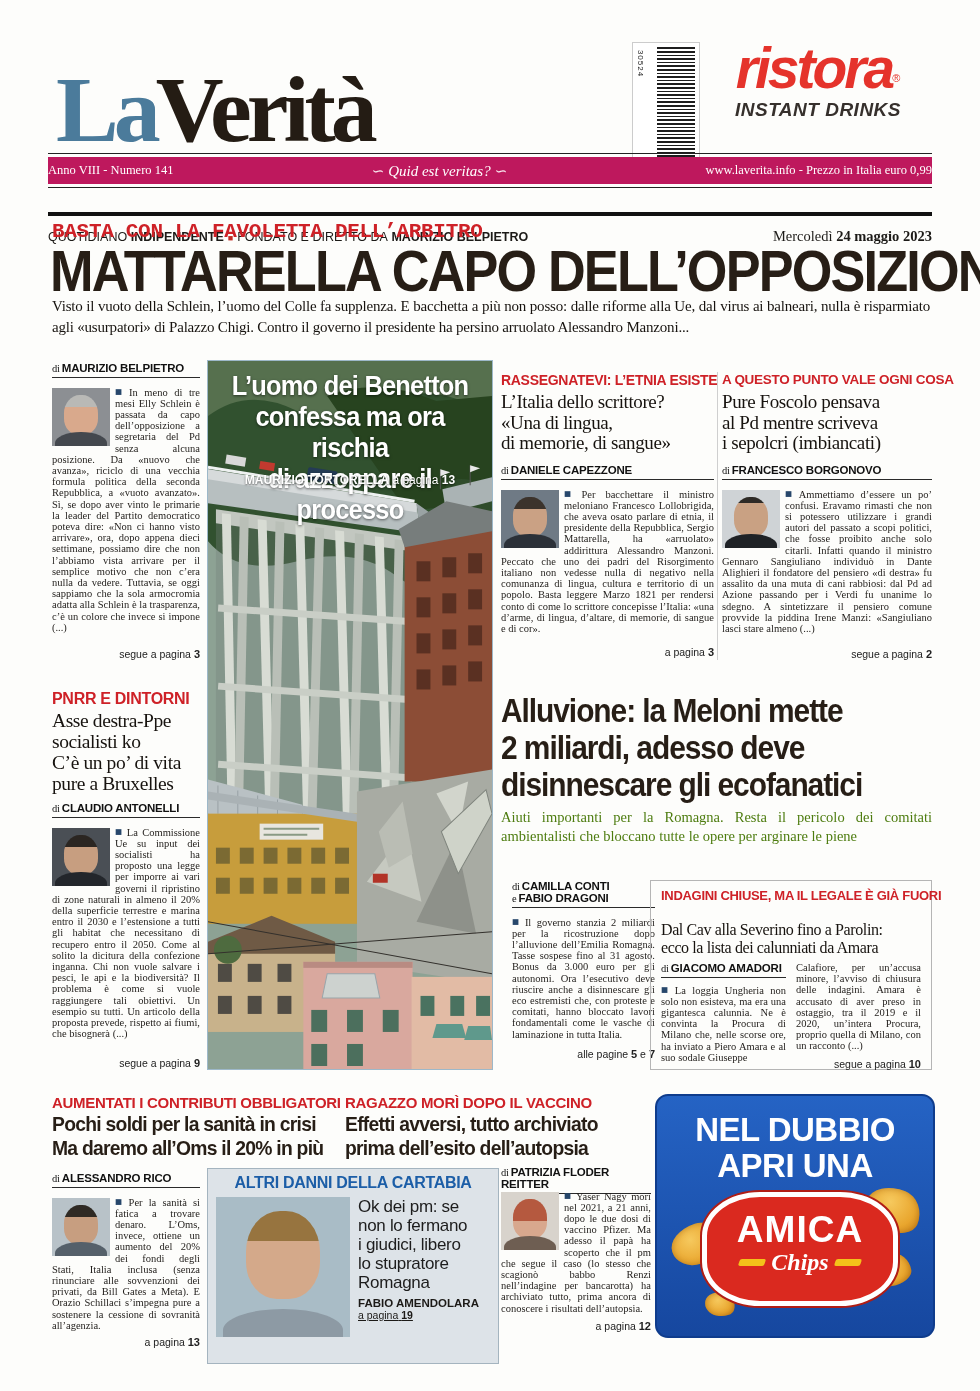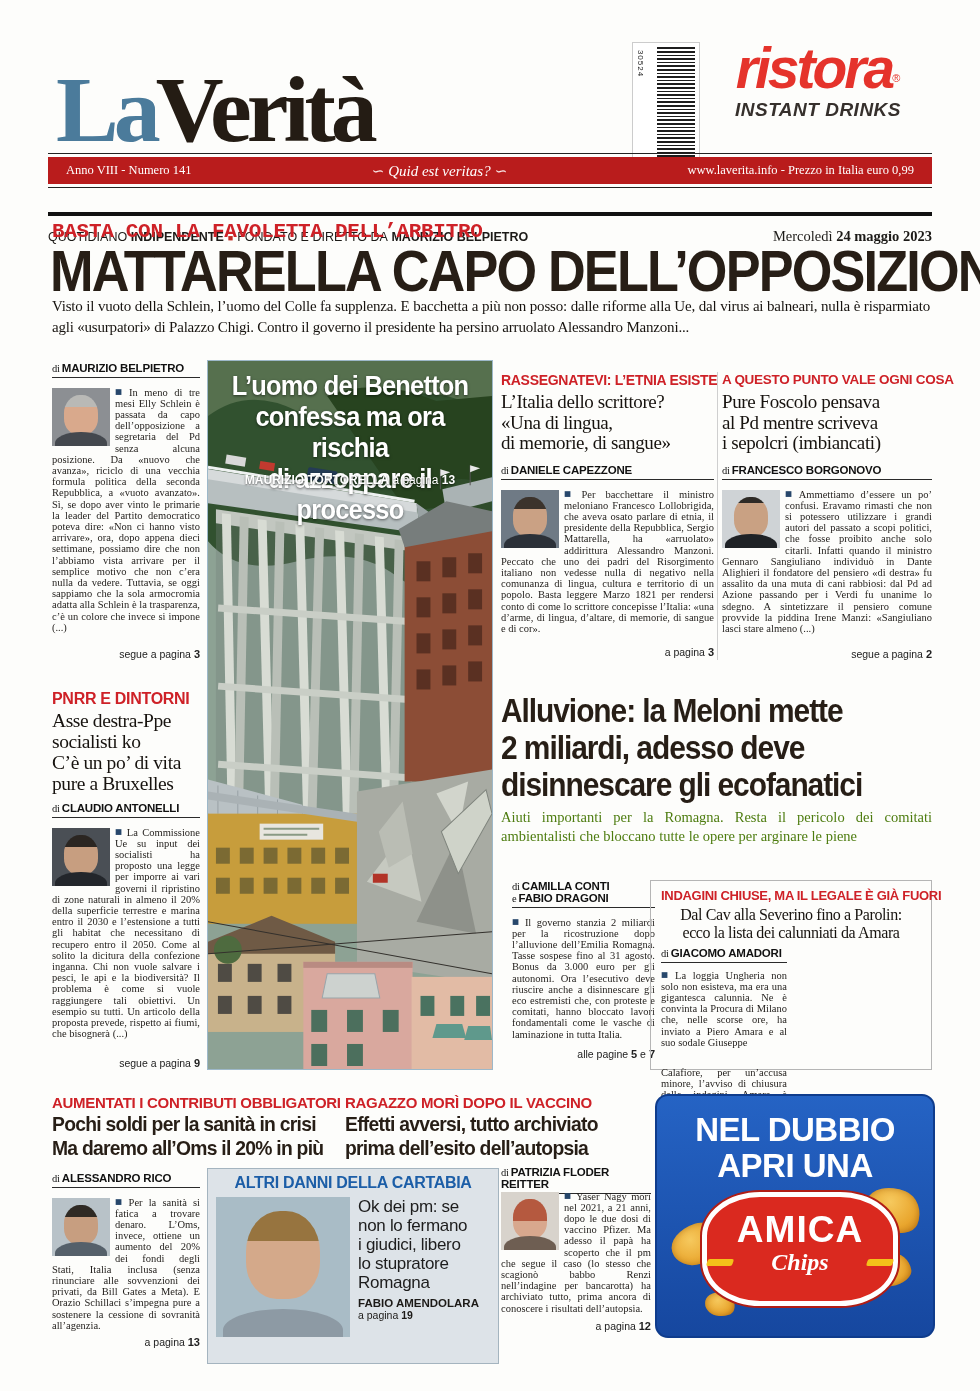--- a/index.html
+++ b/index.html
@@ -16,22 +16,22 @@
   .barcode .bars{position:absolute;right:4px;top:4px;bottom:4px;width:38px;
         background:repeating-linear-gradient(0deg,#1d1d1d 0 1.7px,#fff 1.7px 3.6px);}
   .barcode .num1{position:absolute;left:-6px;top:16px;font-size:8px;letter-spacing:1px;transform:rotate(90deg);transform-origin:center;color:#222;}
   .barcode .num2{position:absolute;left:-26px;top:56px;width:110px;font-size:7.5px;letter-spacing:.5px;transform:rotate(90deg);transform-origin:center;color:#222;}
   .ristora{left:702px;top:40px;width:232px;text-align:center;}
   .ristora .brand{font-style:italic;font-weight:900;font-size:57px;letter-spacing:-3px;color:#e5332b;line-height:1;}
   .ristora .reg{font-size:11px;color:#e5332b;vertical-align:super;}
   .ristora .tag{font-style:italic;font-weight:900;font-size:19px;letter-spacing:.5px;color:#36302c;margin-top:2px;}
 
   .rule-thin{left:48px;width:884px;height:1px;background:#222;}
-  .band{left:48px;top:157px;width:884px;height:27px;background:#b91c1c;color:#fff;
-        display:flex;align-items:center;justify-content:space-between;padding:0 18px;box-sizing:border-box;
+  .band{left:48px;top:157px;width:884px;height:27px;background:#be185d;color:#fff;
+        display:flex;align-items:center;justify-content:space-between;padding:0 0;box-sizing:border-box;
         font-family:"Liberation Serif",serif;font-size:12.5px;}
   .band .motto{font-style:italic;font-size:15px;}
   .band .sw{font-style:normal;opacity:.9;padding:0 4px;}
   .masthead{left:48px;top:190px;width:884px;display:flex;justify-content:space-between;align-items:baseline;font-size:12.5px;margin-top:38px;}
   .masthead .rsq{color:#c42b23;font-size:9px;padding:0 4px;}
   .masthead .date{font-family:"Liberation Serif",serif;font-size:14.5px;}
   .rule-thick{left:48px;top:212px;width:884px;height:3.5px;background:#111;}
 
   
   .kick{font-weight:700;color:#ce2127;letter-spacing:-.3px;white-space:nowrap;}
@@ -71,41 +71,41 @@
   .photo-by .norm{font-weight:400;}
 
   
   .allu-head{left:501px;top:692px;width:431px;font-weight:700;font-size:34px;line-height:37px;letter-spacing:-1.2px;
              color:#271e16;transform:scaleX(.88);transform-origin:0 0;white-space:nowrap;}
   .allu-deck{left:501px;top:808px;width:431px;height:40px;overflow:hidden;font-family:"Liberation Serif",serif;
              font-size:14.5px;line-height:19px;text-align:justify;color:#4d7c0f;}
 
   .amara-box{left:650px;top:880px;width:282px;height:190px;border:1px solid #b5b5b5;box-sizing:border-box;padding:7px 10px;}
   .amara-box .shead{font-size:16px;line-height:18px;}
-  .amara-cols{display:flex;gap:10px;margin-top:5px;flex-direction:column;}
+  .amara-cols{display:flex;gap:10px;margin-top:5px;}
   .amara-cols>div{width:126px;}
 
   
   .bot-head{font-weight:700;font-size:21px;line-height:23.5px;letter-spacing:-.8px;color:#271e16;
             transform:scaleX(.92);transform-origin:0 0;white-space:nowrap;}
   .cartabia{left:207px;top:1168px;width:292px;height:196px;background:#dde3e8;border:1px solid #a4b4bf;
             box-sizing:border-box;padding:5px 8px;}
   .cartabia .kickb{color:#1c5ea7;font-weight:700;font-size:16px;text-align:center;letter-spacing:-.3px;}
   .cartabia .row{display:flex;gap:8px;margin-top:5px;}
   .cartabia .chead{font-size:17px;line-height:19px;letter-spacing:-.3px;font-weight:400;color:#1d1d1d;white-space:nowrap;}
   .cartabia .cby{font-weight:700;font-size:11.5px;margin-top:5px;}
-  .cartabia .cpage{font-size:10.5px;}
+  .cartabia .cpage{font-size:10.5px;text-decoration:underline;}
 
   .ad{left:655px;top:1094px;width:280px;height:244px;background:linear-gradient(180deg,#2563c4,#16479f);
       border:2px solid #0f3c8c;border-radius:13px;box-sizing:border-box;overflow:hidden;}
   .ad .txt{margin-top:16px;text-align:center;color:#fff;font-weight:900;font-size:33px;line-height:36px;letter-spacing:-.5px;}
   .ad .plate{position:absolute;left:50%;top:96px;width:186px;height:104px;margin-left:-93px;background:#da291f;
              border:5px solid #fff;border-radius:58px/44px;box-shadow:0 0 0 2px #b01d15;text-align:center;}
   .ad .am{color:#fff;font-weight:900;font-size:37px;letter-spacing:1px;margin-top:14px;line-height:1;}
-  .ad .chiprow{display:flex;align-items:center;justify-content:space-between;gap:6px;margin-top:1px;}
+  .ad .chiprow{display:flex;align-items:center;justify-content:center;gap:6px;margin-top:1px;}
   .ad .dash{width:26px;height:7px;background:#f4c21a;transform:skewX(-18deg);border-radius:2px;}
   .ad .chips-word{font-family:"Liberation Serif",serif;font-style:italic;font-weight:700;font-size:24px;color:#fff;}
   .chip{position:absolute;background:radial-gradient(circle at 40% 35%,#f6c95e,#e9a62e 60%,#c97f15);
         border-radius:58% 42% 55% 45%/50% 60% 40% 50%;box-shadow:inset 0 0 6px rgba(120,60,0,.4);}
 </style>
 </head>
 <body>
 
 <div class="page">
 
@@ -348,21 +348,21 @@
     <div class="body" style="margin-top:8px;height:128px;">
       <span class="sq">■</span><span>Il governo stanzia 2 miliardi per la ricostruzione dopo l’alluvione dell’Emilia Romagna. Tasse sospese fino al 31 agosto. Bonus da 3.000 euro per gli autonomi. Ora l’esecutivo deve riuscire anche a disinnescare gli eco estremisti che, con proteste e comitati, hanno bloccato lavori fondamentali come le vasche di laminazione in tutta Italia.</span>
     </div>
     <div class="pref" style="margin-top:4px;">
       <span>alle pagine</span> <b>5</b> <span>e</span> <b>7</b>
     </div>
   </div>
 
   <div class="abs amara-box">
     <div class="kick" style="font-size:13px;">INDAGINI CHIUSE, MA IL LEGALE È GIÀ FUORI</div>
-    <div style="margin-top:3px;text-align:center;">
+    <div style="margin-top:18px;">
       <div class="shead">Dal Cav alla Severino fino a Parolin:</div>
       <div class="shead">ecco la lista dei calunniati da Amara</div>
     </div>
     <div class="amara-cols">
       <div>
         <div class="byline" style="width:100%;"><span class="pre">di</span><span>GIACOMO AMADORI</span></div>
         <div class="body" style="margin-top:6px;height:88px;">
           <span class="sq">■</span><span>La loggia Ungheria non solo non esisteva, ma era una gigantesca calunnia. Ne è convinta la Procura di Milano che, nelle scorse ore, ha inviato a Piero Amara e al suo sodale Giuseppe</span>
         </div>
       </div>

